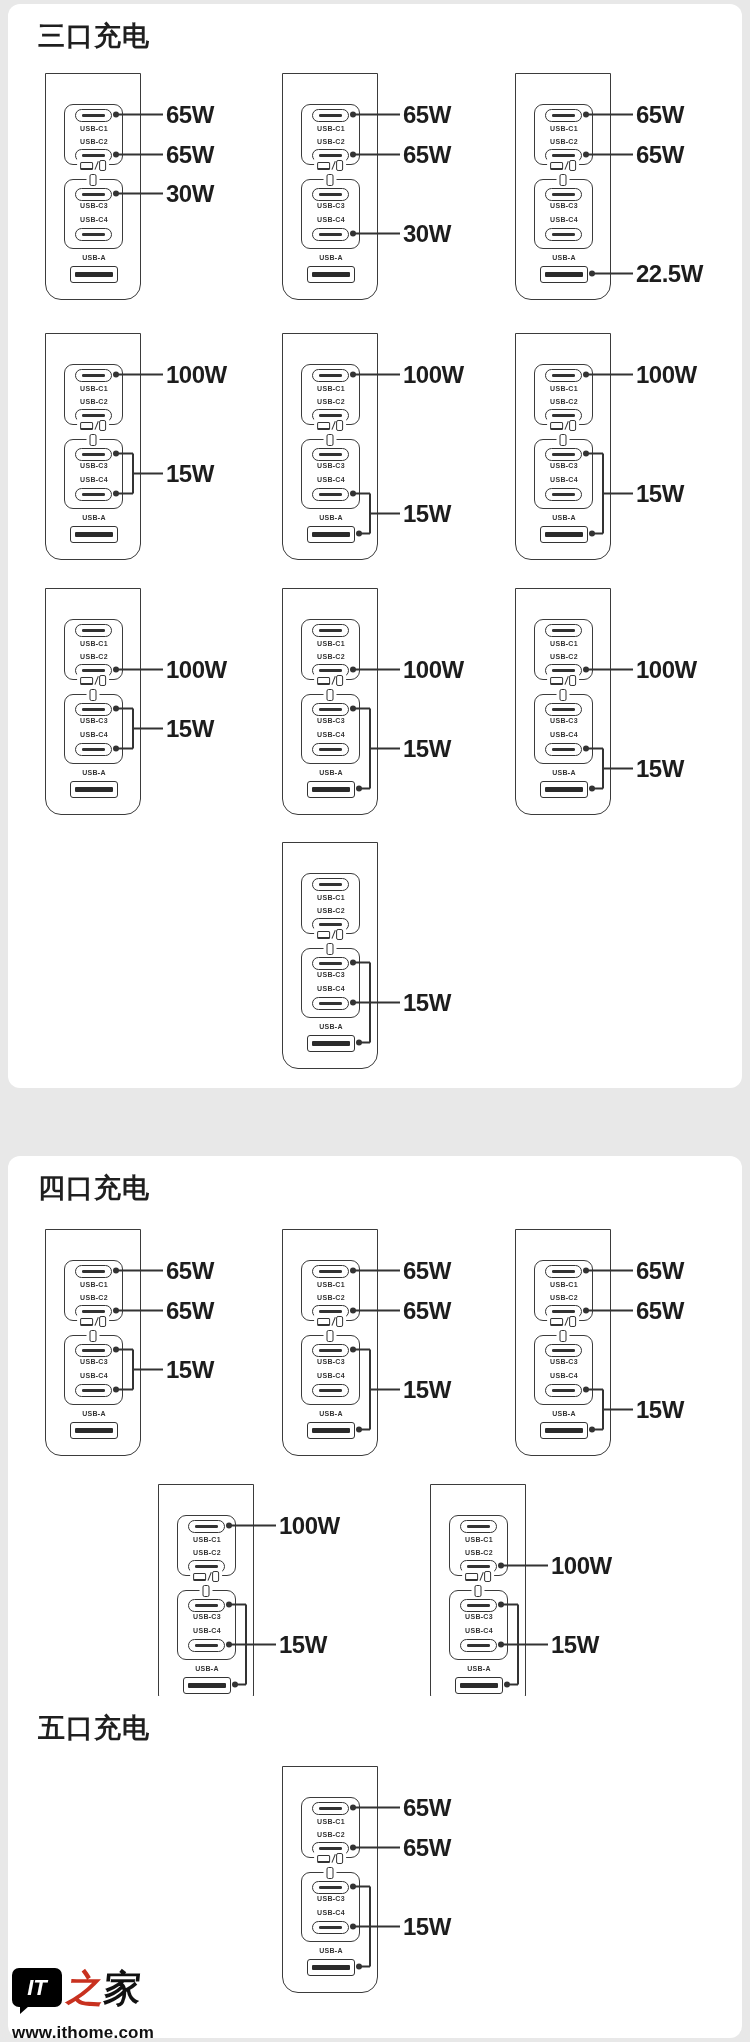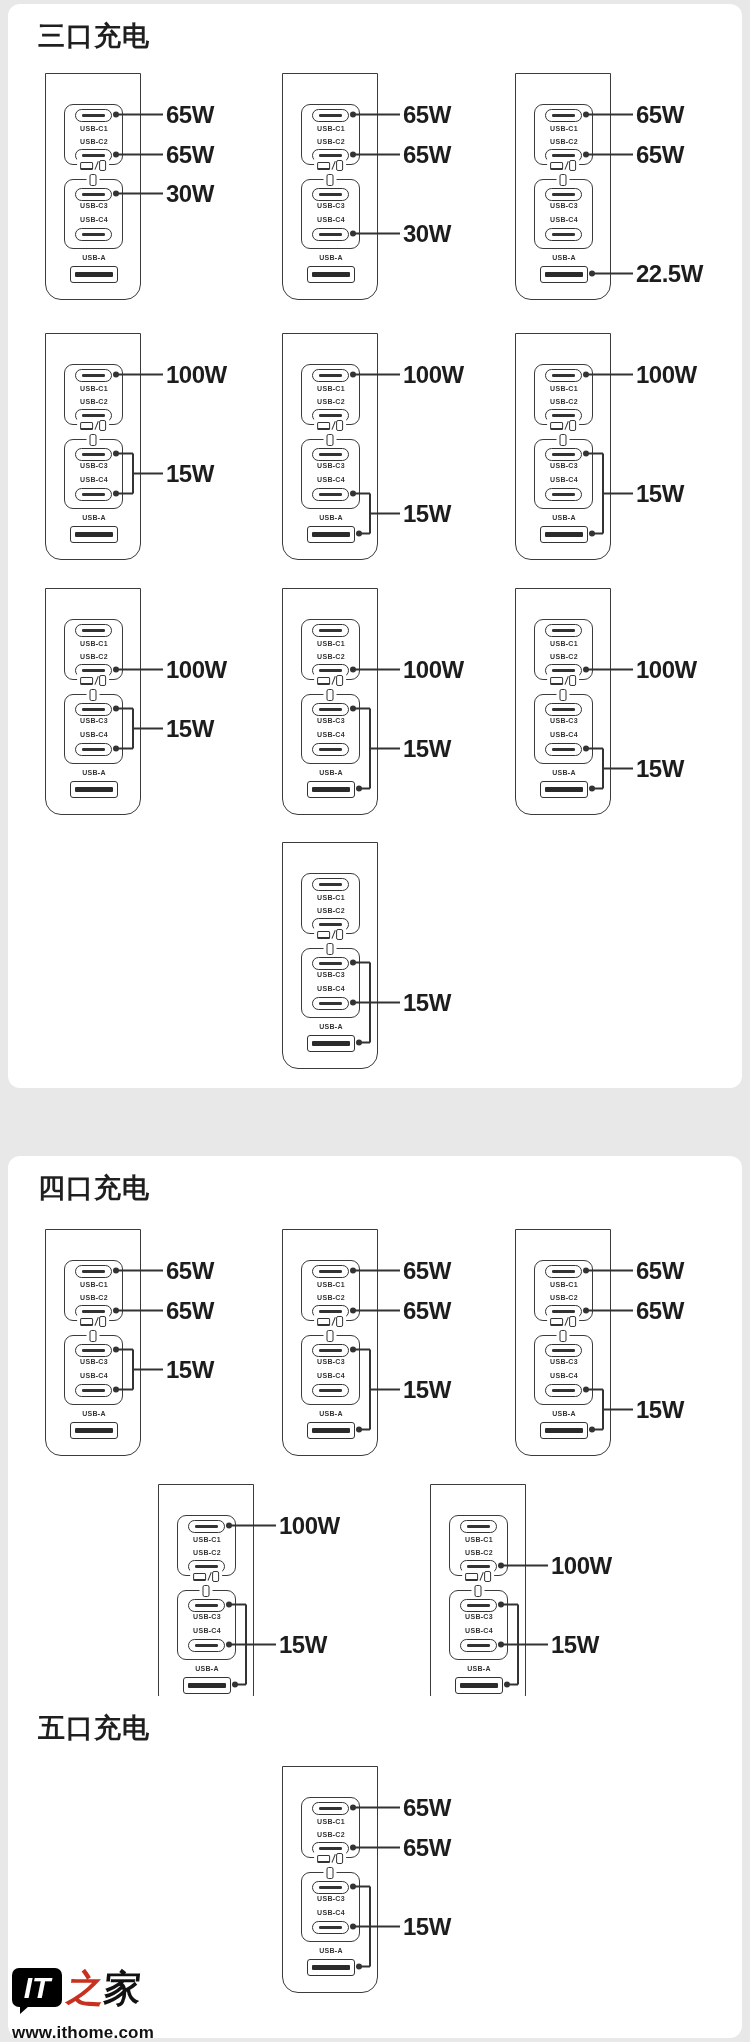--- a/index.html
+++ b/index.html
@@ -36,21 +36,21 @@
              display:flex;align-items:center;}
   .phone-top .phone{width:7px;height:12px;}
   .callouts{position:absolute;left:0;top:0;width:235px;height:227px;pointer-events:none;}
   .power{position:absolute;left:121px;height:30px;line-height:30px;font-size:24px;font-weight:600;
          color:#1d1d1d;letter-spacing:-0.5px;white-space:nowrap;}
   
   .footer{position:absolute;left:12px;top:1968px;width:230px;}
   .logo-row{display:flex;align-items:flex-start;gap:5px;height:46px;}
   .logo-box{position:relative;width:50px;height:39px;background:#000;border-radius:7px;
             display:flex;align-items:center;justify-content:center;}
-  .logo-box b{color:#fff;font-size:30px;font-weight:800;font-style:italic;letter-spacing:0;}
+  .logo-box b{color:#fff;font-size:22px;font-weight:800;font-style:italic;letter-spacing:0;}
   .logo-tail{position:absolute;left:8px;bottom:-7px;width:0;height:0;border-top:8px solid #000;
              border-right:9px solid transparent;}
   .logo-cn{font-size:37px;font-weight:900;line-height:42px;transform:skewX(-6deg);}
   .zhi{color:#c8311f;} .jia{color:#111;}
   .site-url{margin-top:9px;font-size:17px;font-weight:700;color:#111;letter-spacing:.2px;}
 </style>
 </head>
 <body>
 
 <div class="page">

